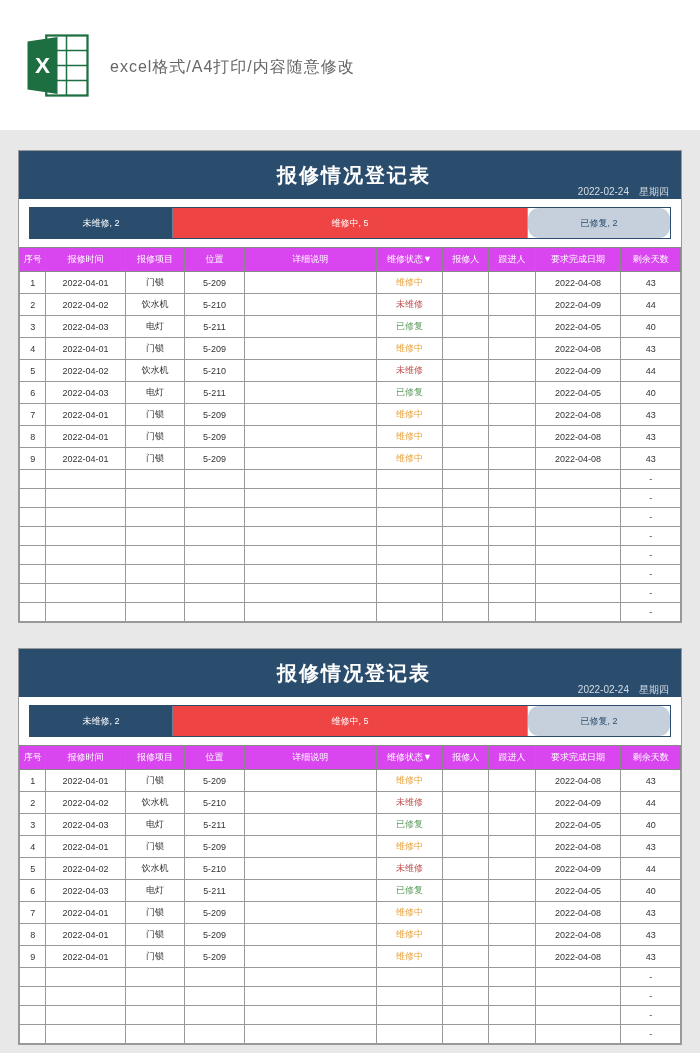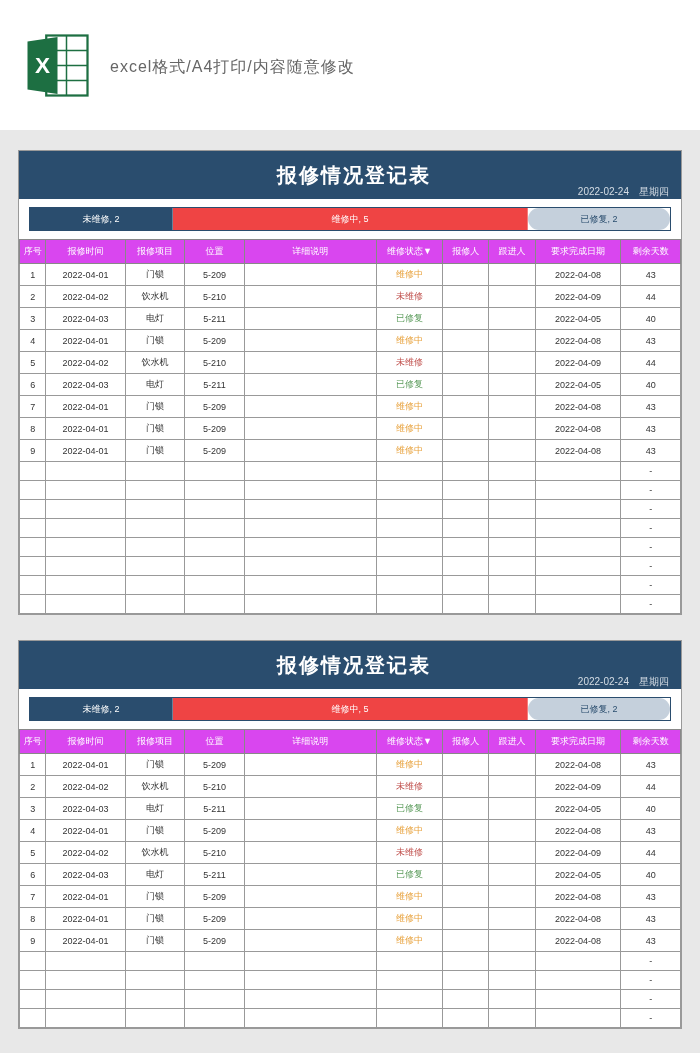--- a/index.html
+++ b/index.html
@@ -63,21 +63,21 @@
   }
   .sheet-date {
     position: absolute;
     right: 12px;
     bottom: 0;
     font-size: 10px;
     color: #d5dde5;
   }
   .status-bar {
     display: flex;
-    height: 24px;
+    height: 32px;
     margin: 8px 10px 8px 10px;
     border: 1px solid #2a4d6e;
     font-size: 9px;
     align-items: stretch;
   }
   .seg {
     display: flex;
     align-items: center;
     justify-content: center;
     color: #fff;

